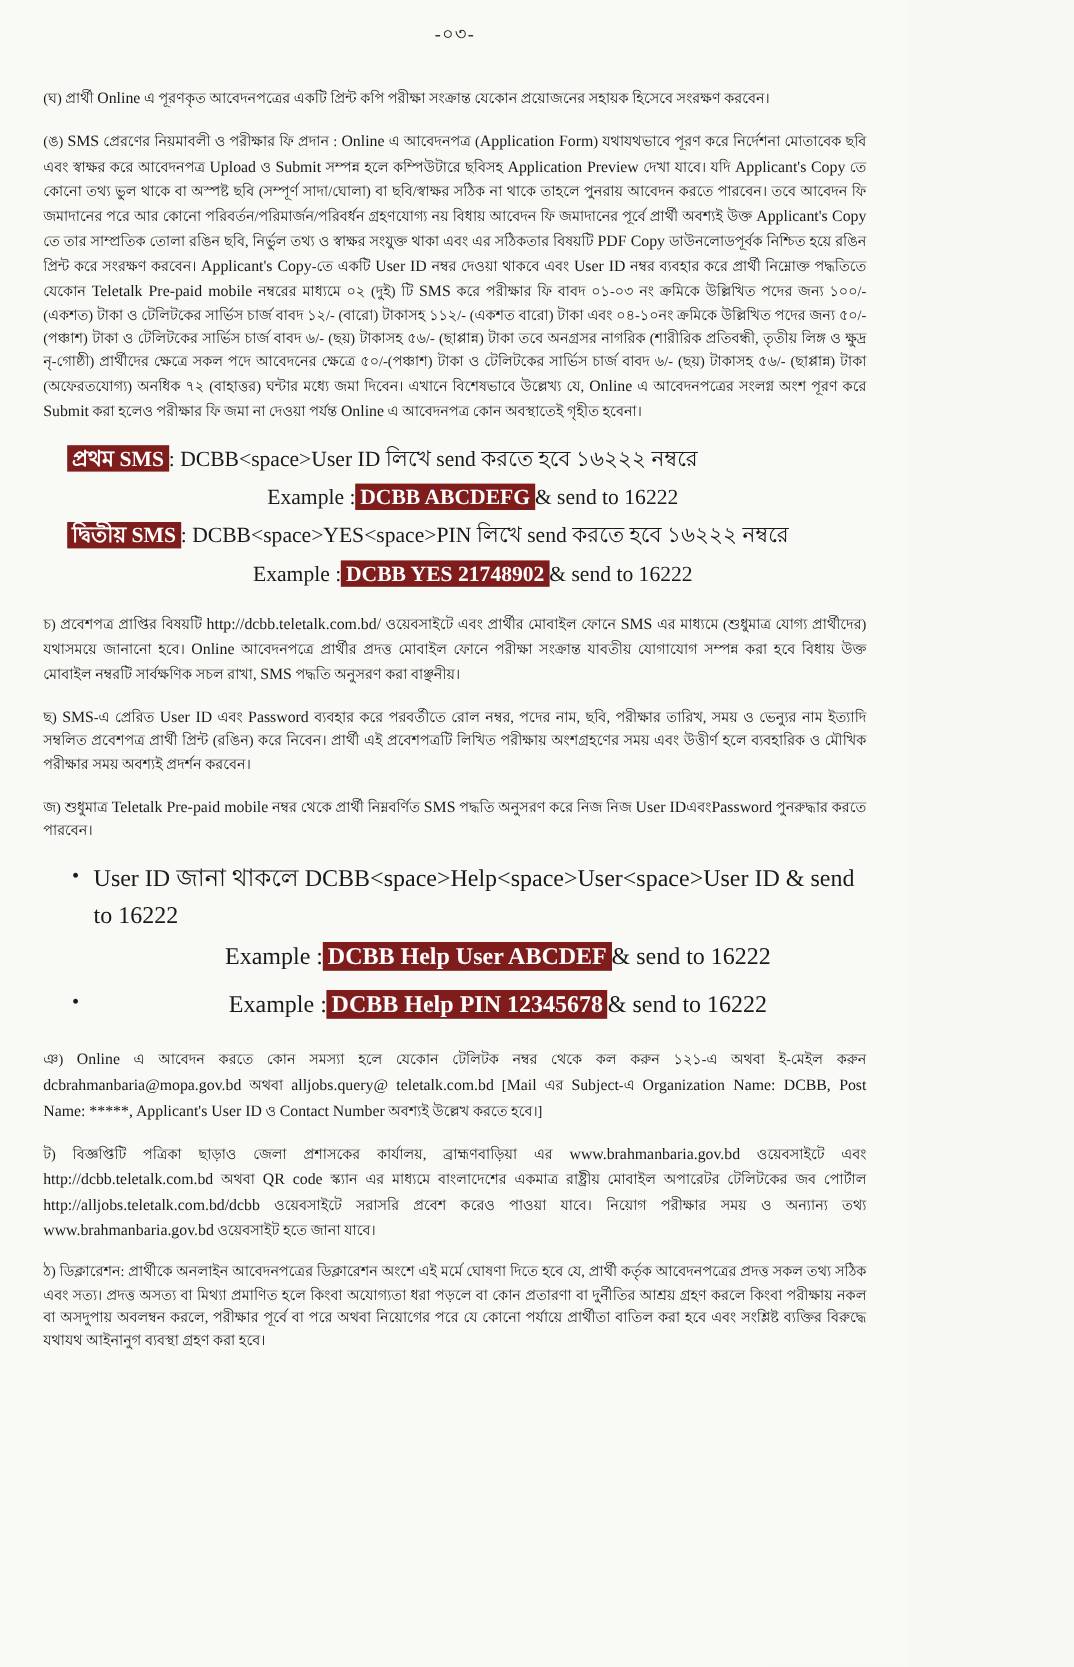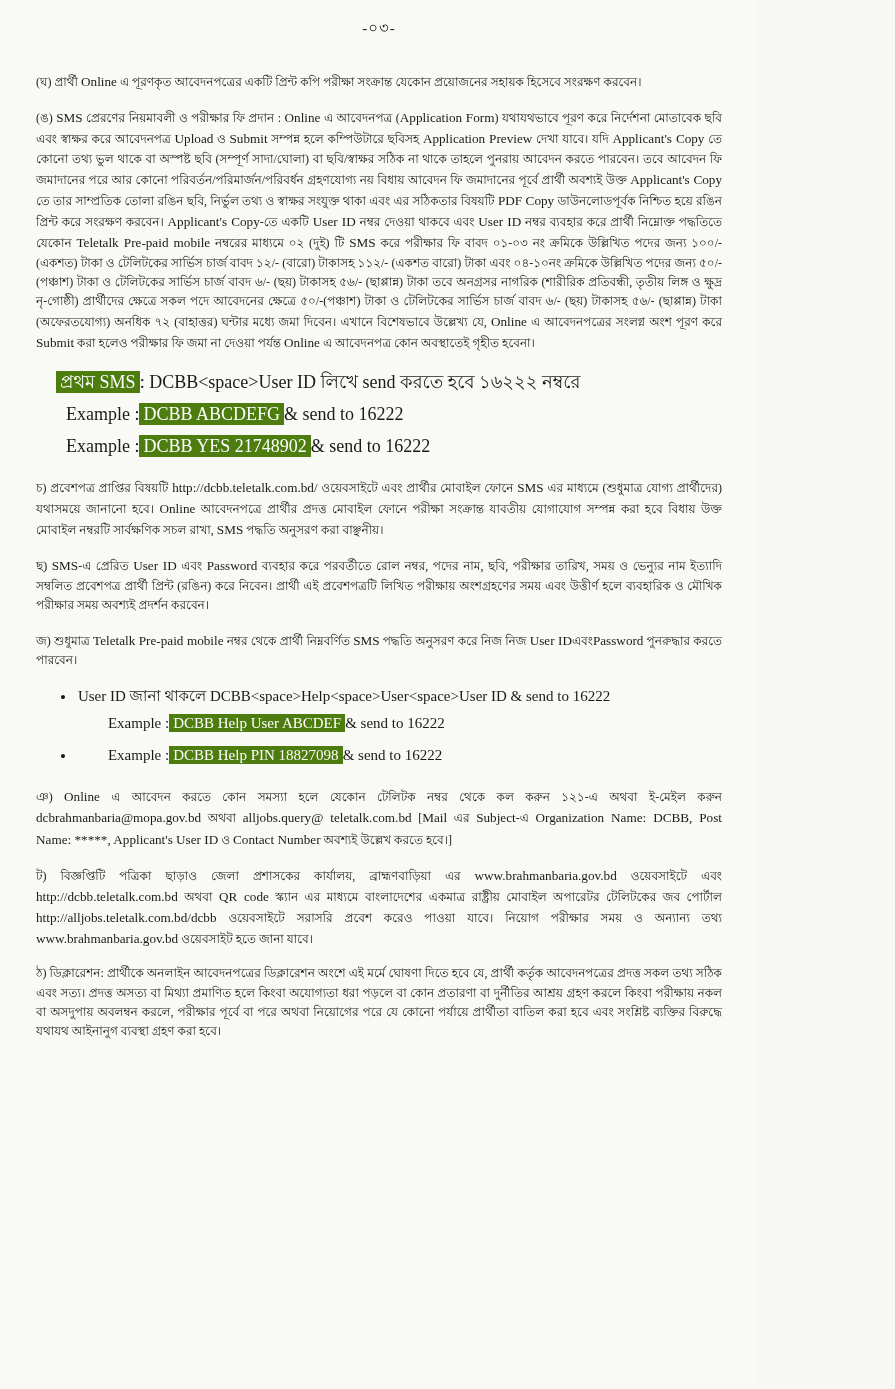--- a/index.html
+++ b/index.html
@@ -6,69 +6,70 @@
   .page{
     width:756px;height:1389px;box-sizing:border-box;
     padding:12px 34px 16px 36px;
     background:#f9f9f6;color:#1a1a1a;
     font-family:"Liberation Serif","DejaVu Serif",serif;
     overflow:hidden;position:relative;
   }
   .page-number{text-align:center;font-size:15px;letter-spacing:1px;margin:4px 0 30px;}
   .para{margin:0 0 15px;text-align:justify;font-size:12px;line-height:1.6;}
   .seg-en{font-size:1.1em;}
-  .seg-hl{background:#4d7c0f;color:#ffffff;padding:1px 4px;font-size:1.1em;font-weight:normal;}
+  .seg-hl{background:#7f1d1d;color:#ffffff;padding:1px 4px;font-size:1.1em;font-weight:bold;}
   .seg-link{text-underline-offset:2px;font-size:1.1em;font-weight:500;}
   .sms-block{margin:2px 0 16px 20px;}
   .sms-line{font-size:18px;line-height:1.6;margin-bottom:3px;}
   .sms-line .seg-en{font-size:1em;}
   .sms-line .seg-hl{font-size:1em;}
-  .sms-line.example{margin-left:10px;}
+  .sms-line.example{margin-left:10px;text-align:center;}
   .bullet-list{margin:0 0 16px 24px;}
   .bullet-item{display:flex;gap:12px;margin-bottom:6px;}
   .bullet-dot{font-size:17px;line-height:1.55;}
   .bullet-body{flex:1;}
-  .bullet-body .sms-line{font-size:15px;line-height:1.55;}
+  .bullet-body .sms-line{font-size:20px;line-height:1.55;}
   .bullet-body .example{margin-left:30px;}
 </style>
 </head>
 <body>
 
 <div class="page">
 
   <div class="page-number">-০৩-</div>
 
   <p class="para"><span class="seg-bn">(ঘ) প্রার্থী </span><span class="seg-en">Online</span><span class="seg-bn"> এ পূরণকৃত আবেদনপত্রের একটি প্রিন্ট কপি পরীক্ষা সংক্রান্ত যেকোন প্রয়োজনের সহায়ক হিসেবে সংরক্ষণ করবেন।</span></p>
 
   <p class="para"><span class="seg-bn">(ঙ) </span><span class="seg-en">SMS</span><span class="seg-bn"> প্রেরণের নিয়মাবলী ও পরীক্ষার ফি প্রদান : </span><span class="seg-en">Online</span><span class="seg-bn"> এ আবেদনপত্র (</span><span class="seg-en">Application Form</span><span class="seg-bn">) যথাযথভাবে পূরণ করে নির্দেশনা মোতাবেক ছবি এবং স্বাক্ষর করে আবেদনপত্র </span><span class="seg-en">Upload</span><span class="seg-bn"> ও </span><span class="seg-en">Submit</span><span class="seg-bn"> সম্পন্ন হলে কম্পিউটারে ছবিসহ </span><span class="seg-en">Application Preview</span><span class="seg-bn"> দেখা যাবে। যদি </span><span class="seg-en">Applicant's Copy</span><span class="seg-bn"> তে কোনো তথ্য ভুল থাকে বা অস্পষ্ট ছবি (সম্পূর্ণ সাদা/ঘোলা) বা ছবি/স্বাক্ষর সঠিক না থাকে তাহলে পুনরায় আবেদন করতে পারবেন। তবে আবেদন ফি জমাদানের পরে আর কোনো পরিবর্তন/পরিমার্জন/পরিবর্ধন গ্রহণযোগ্য নয় বিধায় আবেদন ফি জমাদানের পূর্বে প্রার্থী অবশ্যই উক্ত </span><span class="seg-en">Applicant's Copy</span><span class="seg-bn"> তে তার সাম্প্রতিক তোলা রঙিন ছবি, নির্ভুল তথ্য ও স্বাক্ষর সংযুক্ত থাকা এবং এর সঠিকতার বিষয়টি </span><span class="seg-en">PDF Copy</span><span class="seg-bn"> ডাউনলোডপূর্বক নিশ্চিত হয়ে রঙিন প্রিন্ট করে সংরক্ষণ করবেন। </span><span class="seg-en">Applicant's Copy</span><span class="seg-bn">-তে একটি </span><span class="seg-en">User ID</span><span class="seg-bn"> নম্বর দেওয়া থাকবে এবং </span><span class="seg-en">User ID</span><span class="seg-bn"> নম্বর ব্যবহার করে প্রার্থী নিম্নোক্ত পদ্ধতিতে যেকোন </span><span class="seg-en">Teletalk Pre-paid mobile</span><span class="seg-bn"> নম্বরের মাধ্যমে ০২ (দুই) টি </span><span class="seg-en">SMS</span><span class="seg-bn"> করে পরীক্ষার ফি বাবদ ০১-০৩ নং ক্রমিকে উল্লিখিত পদের জন্য ১০০/- (একশত) টাকা ও টেলিটকের সার্ভিস চার্জ বাবদ ১২/- (বারো) টাকাসহ ১১২/- (একশত বারো) টাকা এবং ০৪-১০নং ক্রমিকে উল্লিখিত পদের জন্য ৫০/-(পঞ্চাশ) টাকা ও টেলিটকের সার্ভিস চার্জ বাবদ ৬/- (ছয়) টাকাসহ ৫৬/- (ছাপ্পান্ন) টাকা তবে অনগ্রসর নাগরিক (শারীরিক প্রতিবন্ধী, তৃতীয় লিঙ্গ ও ক্ষুদ্র নৃ-গোষ্ঠী) প্রার্থীদের ক্ষেত্রে সকল পদে আবেদনের ক্ষেত্রে ৫০/-(পঞ্চাশ) টাকা ও টেলিটকের সার্ভিস চার্জ বাবদ ৬/- (ছয়) টাকাসহ ৫৬/- (ছাপ্পান্ন) টাকা (অফেরতযোগ্য) অনধিক ৭২ (বাহাত্তর) ঘন্টার মধ্যে জমা দিবেন। এখানে বিশেষভাবে উল্লেখ্য যে, </span><span class="seg-en">Online</span><span class="seg-bn"> এ আবেদনপত্রের সংলগ্ন অংশ পূরণ করে </span><span class="seg-en">Submit</span><span class="seg-bn"> করা হলেও পরীক্ষার ফি জমা না দেওয়া পর্যন্ত </span><span class="seg-en">Online</span><span class="seg-bn"> এ আবেদনপত্র কোন অবস্থাতেই গৃহীত হবেনা।</span></p>
 
   <div class="sms-block">
     <div class="sms-line"><span class="seg-hl">প্রথম SMS</span><span class="seg-en">: </span><span class="seg-en">DCBB&lt;space&gt;User ID</span><span class="seg-bn"> লিখে </span><span class="seg-en">send</span><span class="seg-bn"> করতে হবে ১৬২২২ নম্বরে</span></div>
     <div class="sms-line example"><span class="seg-en">Example :</span><span class="seg-hl">DCBB ABCDEFG</span><span class="seg-en">&amp; send to 16222</span></div>
+    <div class="sms-line"><span class="seg-hl">দ্বিতীয় SMS</span><span class="seg-en">: </span><span class="seg-en">DCBB&lt;space&gt;YES&lt;space&gt;PIN</span><span class="seg-bn"> লিখে </span><span class="seg-en">send</span><span class="seg-bn"> করতে হবে ১৬২২২ নম্বরে</span></div>
     <div class="sms-line example"><span class="seg-en">Example :</span><span class="seg-hl">DCBB YES 21748902</span><span class="seg-en">&amp; send to 16222</span></div>
   </div>
 
   <p class="para"><span class="seg-bn">চ) প্রবেশপত্র প্রাপ্তির বিষয়টি </span><span class="seg-link">http://dcbb.teletalk.com.bd/</span><span class="seg-bn"> ওয়েবসাইটে এবং প্রার্থীর মোবাইল ফোনে </span><span class="seg-en">SMS</span><span class="seg-bn"> এর মাধ্যমে (শুধুমাত্র যোগ্য প্রার্থীদের) যথাসময়ে জানানো হবে। </span><span class="seg-en">Online</span><span class="seg-bn"> আবেদনপত্রে প্রার্থীর প্রদত্ত মোবাইল ফোনে পরীক্ষা সংক্রান্ত যাবতীয় যোগাযোগ সম্পন্ন করা হবে বিধায় উক্ত মোবাইল নম্বরটি সার্বক্ষণিক সচল রাখা, </span><span class="seg-en">SMS</span><span class="seg-bn"> পদ্ধতি অনুসরণ করা বাঞ্ছনীয়।</span></p>
 
   <p class="para"><span class="seg-bn">ছ) </span><span class="seg-en">SMS</span><span class="seg-bn">-এ প্রেরিত </span><span class="seg-en">User ID</span><span class="seg-bn"> এবং </span><span class="seg-en">Password</span><span class="seg-bn"> ব্যবহার করে পরবর্তীতে রোল নম্বর, পদের নাম, ছবি, পরীক্ষার তারিখ, সময় ও ভেন্যুর নাম ইত্যাদি সম্বলিত প্রবেশপত্র প্রার্থী প্রিন্ট (রঙিন) করে নিবেন। প্রার্থী এই প্রবেশপত্রটি লিখিত পরীক্ষায় অংশগ্রহণের সময় এবং উত্তীর্ণ হলে ব্যবহারিক ও মৌখিক পরীক্ষার সময় অবশ্যই প্রদর্শন করবেন।</span></p>
 
   <p class="para"><span class="seg-bn">জ) শুধুমাত্র </span><span class="seg-en">Teletalk Pre-paid mobile</span><span class="seg-bn"> নম্বর থেকে প্রার্থী নিম্নবর্ণিত </span><span class="seg-en">SMS</span><span class="seg-bn"> পদ্ধতি অনুসরণ করে নিজ নিজ </span><span class="seg-en">User ID</span><span class="seg-bn">এবং</span><span class="seg-en">Password</span><span class="seg-bn"> পুনরুদ্ধার করতে পারবেন।</span></p>
 
   <div class="bullet-list">
     <div class="bullet-item">
       <span class="bullet-dot">•</span>
       <div class="bullet-body">
         <div class="sms-line"><span class="seg-en">User ID</span><span class="seg-bn"> জানা থাকলে </span><span class="seg-en">DCBB&lt;space&gt;Help&lt;space&gt;User&lt;space&gt;User ID &amp; send to 16222</span></div>
         <div class="sms-line example"><span class="seg-en">Example :</span><span class="seg-hl">DCBB Help User ABCDEF</span><span class="seg-en">&amp; send to 16222</span></div>
       </div>
     </div>
     <div class="bullet-item">
       <span class="bullet-dot">•</span>
       <div class="bullet-body">
-        <div class="sms-line example"><span class="seg-en">Example :</span><span class="seg-hl">DCBB Help PIN 18827098</span><span class="seg-en">&amp; send to 16222</span></div>
+        <div class="sms-line example"><span class="seg-en">Example :</span><span class="seg-hl">DCBB Help PIN 12345678</span><span class="seg-en">&amp; send to 16222</span></div>
       </div>
     </div>
   </div>
 
 
   <p class="para"><span class="seg-bn">ঞ) </span><span class="seg-en">Online</span><span class="seg-bn"> এ আবেদন করতে কোন সমস্যা হলে যেকোন টেলিটক নম্বর থেকে কল করুন ১২১-এ অথবা ই-মেইল করুন </span><span class="seg-link">dcbrahmanbaria@mopa.gov.bd</span><span class="seg-bn"> অথবা </span><span class="seg-link">alljobs.query@ teletalk.com.bd</span><span class="seg-bn"> [</span><span class="seg-en">Mail</span><span class="seg-bn"> এর </span><span class="seg-en">Subject</span><span class="seg-bn">-এ </span><span class="seg-en">Organization Name: DCBB, Post Name: *****, Applicant's User ID</span><span class="seg-bn"> ও </span><span class="seg-en">Contact Number</span><span class="seg-bn"> অবশ্যই উল্লেখ করতে হবে।]</span></p>
 
   <p class="para"><span class="seg-bn">ট) বিজ্ঞপ্তিটি পত্রিকা ছাড়াও জেলা প্রশাসকের কার্যালয়, ব্রাহ্মণবাড়িয়া এর </span><span class="seg-link">www.brahmanbaria.gov.bd</span><span class="seg-bn"> ওয়েবসাইটে এবং </span><span class="seg-link">http://dcbb.teletalk.com.bd</span><span class="seg-bn"> অথবা </span><span class="seg-en">QR code</span><span class="seg-bn"> স্ক্যান এর মাধ্যমে বাংলাদেশের একমাত্র রাষ্ট্রীয় মোবাইল অপারেটর টেলিটকের জব পোর্টাল </span><span class="seg-link">http://alljobs.teletalk.com.bd/dcbb</span><span class="seg-bn"> ওয়েবসাইটে সরাসরি প্রবেশ করেও পাওয়া যাবে। নিয়োগ পরীক্ষার সময় ও অন্যান্য তথ্য </span><span class="seg-link">www.brahmanbaria.gov.bd</span><span class="seg-bn"> ওয়েবসাইট হতে জানা যাবে।</span></p>
 
   <p class="para"><span class="seg-bn">ঠ) ডিক্লারেশন: প্রার্থীকে অনলাইন আবেদনপত্রের ডিক্লারেশন অংশে এই মর্মে ঘোষণা দিতে হবে যে, প্রার্থী কর্তৃক আবেদনপত্রের প্রদত্ত সকল তথ্য সঠিক এবং সত্য। প্রদত্ত অসত্য বা মিথ্যা প্রমাণিত হলে কিংবা অযোগ্যতা ধরা পড়লে বা কোন প্রতারণা বা দুর্নীতির আশ্রয় গ্রহণ করলে কিংবা পরীক্ষায় নকল বা অসদুপায় অবলম্বন করলে, পরীক্ষার পূর্বে বা পরে অথবা নিয়োগের পরে যে কোনো পর্যায়ে প্রার্থীতা বাতিল করা হবে এবং সংশ্লিষ্ট ব্যক্তির বিরুদ্ধে যথাযথ আইনানুগ ব্যবস্থা গ্রহণ করা হবে।</span></p>

